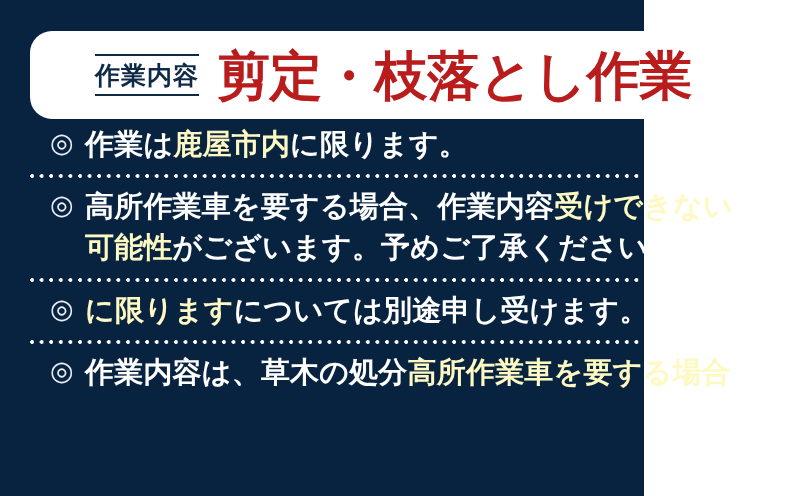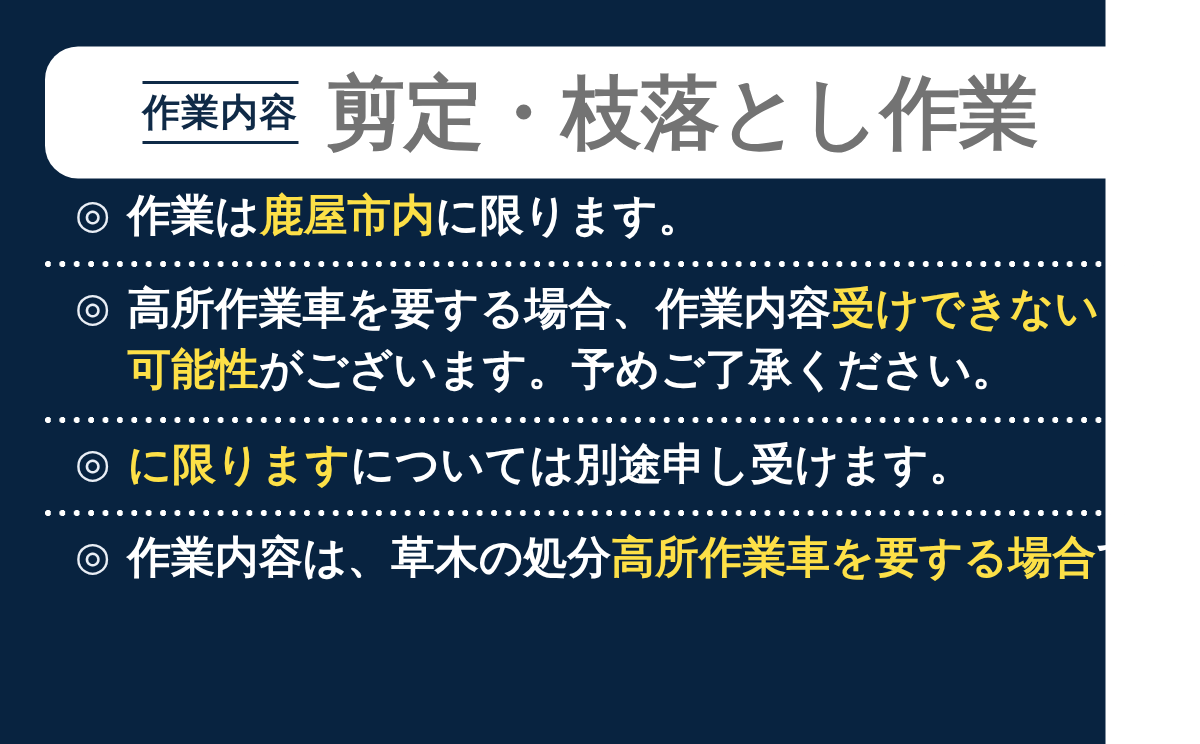--- a/index.html
+++ b/index.html
@@ -8,21 +8,21 @@
   }
   body {
     width: 800px;
     height: 496px;
     overflow: hidden;
     font-family: "Liberation Sans", "DejaVu Sans", sans-serif;
   }
 
   #banner {
     position: relative;
-    width: 737px;
+    width: 644px;
     height: 496px;
     background: #082340;
     box-sizing: border-box;
   }
 
   
   #header-card {
     position: absolute;
     left: 30px;
     top: 31px;
@@ -43,21 +43,21 @@
     color: #0f2a47;
     font-size: 25px;
     font-weight: 700;
     line-height: 1.05;
     letter-spacing: 1px;
     white-space: nowrap;
   }
 
   #header-title {
     margin-left: 18px;
-    color: #737373;
+    color: #b91c1c;
     font-size: 53px;
     font-weight: 700;
     line-height: 1;
     letter-spacing: -0.5px;
     white-space: nowrap;
   }
 
   
   #notes-list {
     position: absolute;
@@ -96,21 +96,21 @@
     font-size: 27px;
     font-weight: 400;
     flex: 0 0 auto;
   }
 
   .note-text {
     display: inline-block;
   }
 
   .seg-gold {
-    color: #fde047;
+    color: #fef9c3;
     margin-top: 12px;
   }
 
   .seg-white {
     color: #ffffff;
     margin-top: 20px;
   }
 
   
   .divider {

